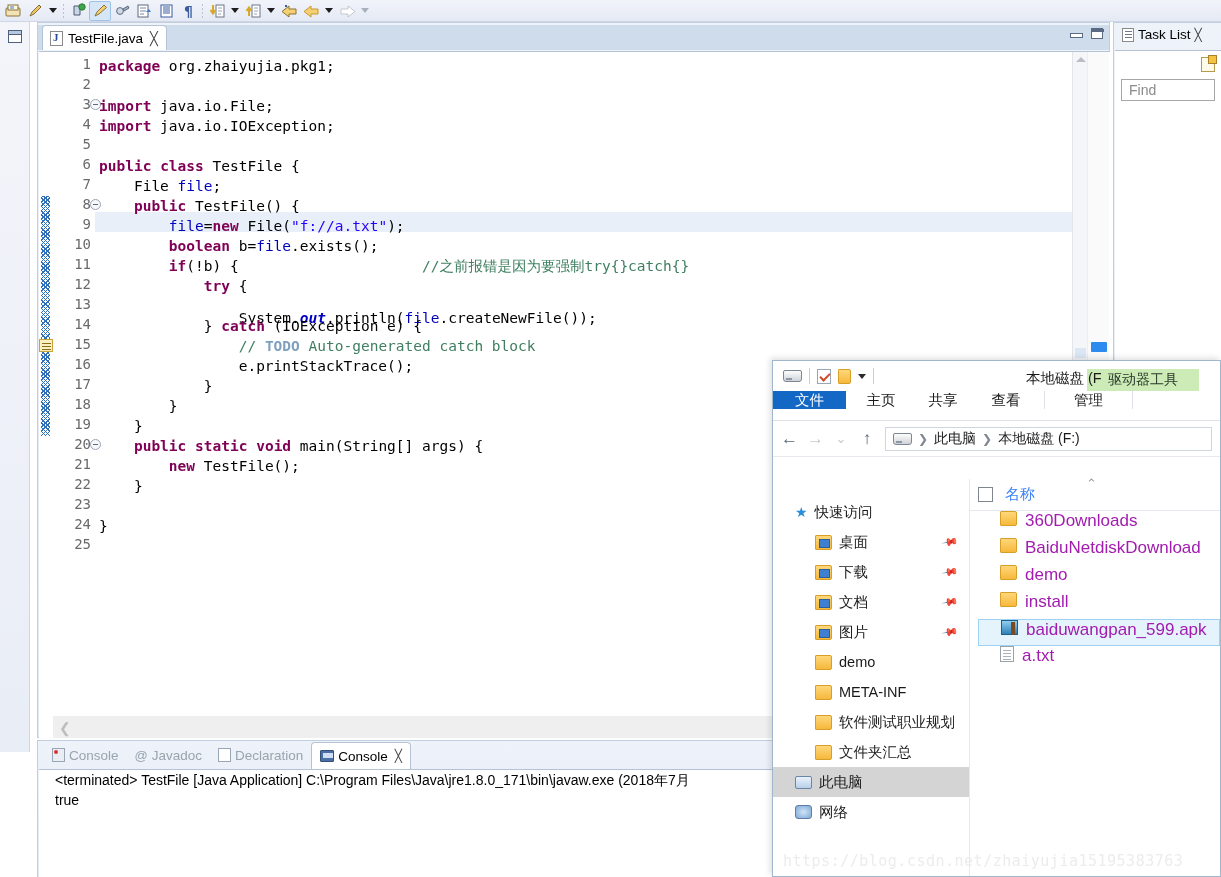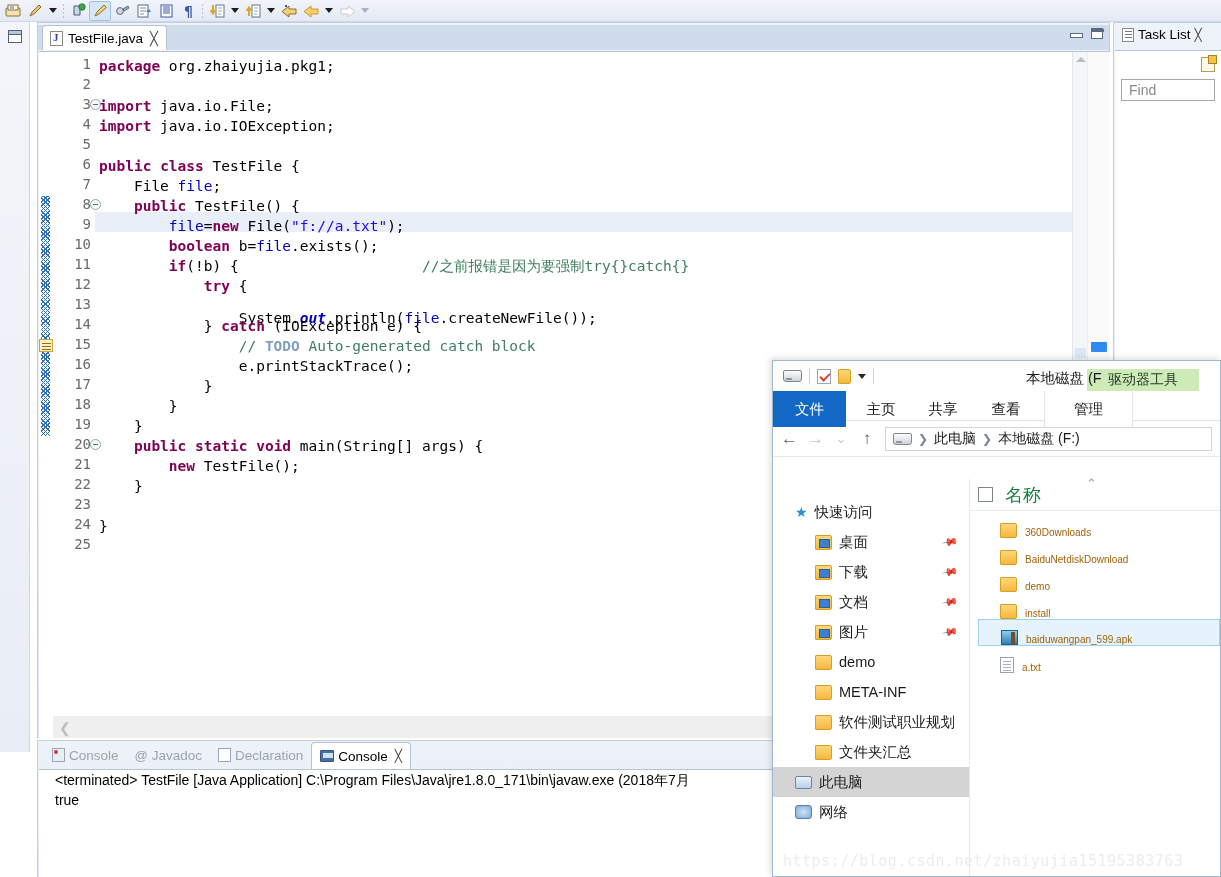--- a/index.html
+++ b/index.html
@@ -151,21 +151,21 @@
               border:1px solid #7b8794; border-radius:2px 2px 3px 3px; position:relative;}
   .qat-drive::after{content:"";position:absolute;left:2px;bottom:1px;width:6px;height:2px;background:#8b97a4;}
   .qat-div{ width:1px;height:16px;background:#d0d0d0;}
   .qat-chk{ width:14px;height:15px;border:1px solid #9aa6b5;background:#fff;position:relative;}
   .qat-chk::after{content:"";position:absolute;left:2px;top:3px;width:8px;height:4px;
     border-left:2px solid #d04a2a;border-bottom:2px solid #d04a2a;transform:rotate(-45deg);}
   .qat-folder{ width:13px;height:15px;background:linear-gradient(#ffd77a,#f6b83c);border:1px solid #d79f28;border-radius:1px 2px 2px 1px;}
   .qat-dd{ width:0;height:0;border-left:4px solid transparent;border-right:4px solid transparent;border-top:5px solid #2b2b2b;}
 
   .ex-ribbon{ height:30px; position:relative; border-bottom:1px solid #dfe3e8; }
-  .rb-tab{ position:absolute; top:0; height:36px; display:flex;align-items:center;justify-content:center;
+  .rb-tab{ position:absolute; top:0; height:18px; display:flex;align-items:center;justify-content:center;
            font-size:14.5px; color:#1a1a1a;}
   .rb-file{ background:#1268c4; color:#fff; }
   .rb-manage{ background:#fff; border-left:1px solid #dfe3e8; border-right:1px solid #dfe3e8;}
   .rb-ctx{ position:absolute; top:-22px; height:22px; background:#ccebb6; display:flex;align-items:center;justify-content:center;
            font-size:14px; color:#2b3a2b;}
   .ex-title{ position:absolute; left:253px; top:-22px; font-size:14.5px; color:#1a1a1a; white-space:nowrap;}
 
   .ex-addr{ height:36px; display:flex; align-items:center; gap:10px; padding:0 8px; border-bottom:1px solid #e6e9ed;}
   .nav-b{ font-size:17px; color:#5a6673; width:16px; text-align:center;}
   .nav-b.dim{ color:#c3c9d0; }
@@ -182,23 +182,23 @@
   .folder{ background:linear-gradient(#ffd77a,#f6b83c); border:1px solid #d79f28; border-radius:1px 2px 2px 1px;}
   .folder.inner{ position:relative;}
   .folder.inner::after{content:"";position:absolute;right:1px;bottom:1px;width:9px;height:7px;background:#3d7fd0;border:1px solid #2a5f9e;}
   .star{ color:#2a8fd6; font-size:14px; }
   .pcicon{ width:17px;height:13px; background:linear-gradient(#eaf2fb,#b9cfe8); border:1px solid #6a86a6; border-radius:2px;}
   .neticon{ width:17px;height:14px; background:radial-gradient(#cfe4f7,#7fa9d6); border:1px solid #5c7fa8; border-radius:3px;}
 
   .ex-list{ flex:1; background:#fff; position:relative; padding-top:0; }
   .lst-head{ height:32px; display:flex; align-items:center; gap:12px; padding-left:8px; border-bottom:1px solid #e6e9ed; position:relative;}
   .lst-chk{ width:15px;height:15px;border:1px solid #7f868f; background:#fff;}
-  .lst-colname{ font-size:18px; color:#15803d; }
+  .lst-colname{ font-size:15px; color:#3b82f6; }
   .lst-sort{ position:absolute; left:116px; top:-3px; color:#9aa2aa; font-size:13px;}
-  .lst-row{ height:27px; display:flex; align-items:flex-end; gap:8px; padding-left:30px; font-size:10px; color:#a16207;}
+  .lst-row{ height:27px; display:flex; align-items:flex-start; gap:8px; padding-left:30px; font-size:17px; color:#a21caf;}
   .lst-row.sel{ background:#e5f3fd; border:1px solid #9fd2f2; margin-left:8px; padding-left:22px; }
   .apkicon{ width:17px;height:15px; background:linear-gradient(#8fd0ef,#2e7fb8); border:1px solid #1e5e8c; position:relative;}
   .apkicon::after{content:"";position:absolute;right:2px;top:1px;width:4px;height:13px;background:#7a4a22;}
   .txticon{ width:14px;height:16px; background:#fff; border:1px solid #9aa2aa; position:relative;}
   .txticon::after{content:"";position:absolute;left:2px;top:3px;width:8px;height:1px;
      box-shadow:0 3px 0 #aab2ba,0 6px 0 #aab2ba,0 9px 0 #aab2ba; background:#aab2ba;}
 
   .watermark{ position:absolute; left:10px; bottom:6px; font-size:15px; color:#ececec;
               font-family:"DejaVu Sans Mono", monospace; letter-spacing:.5px; white-space:nowrap;}
 </style>

